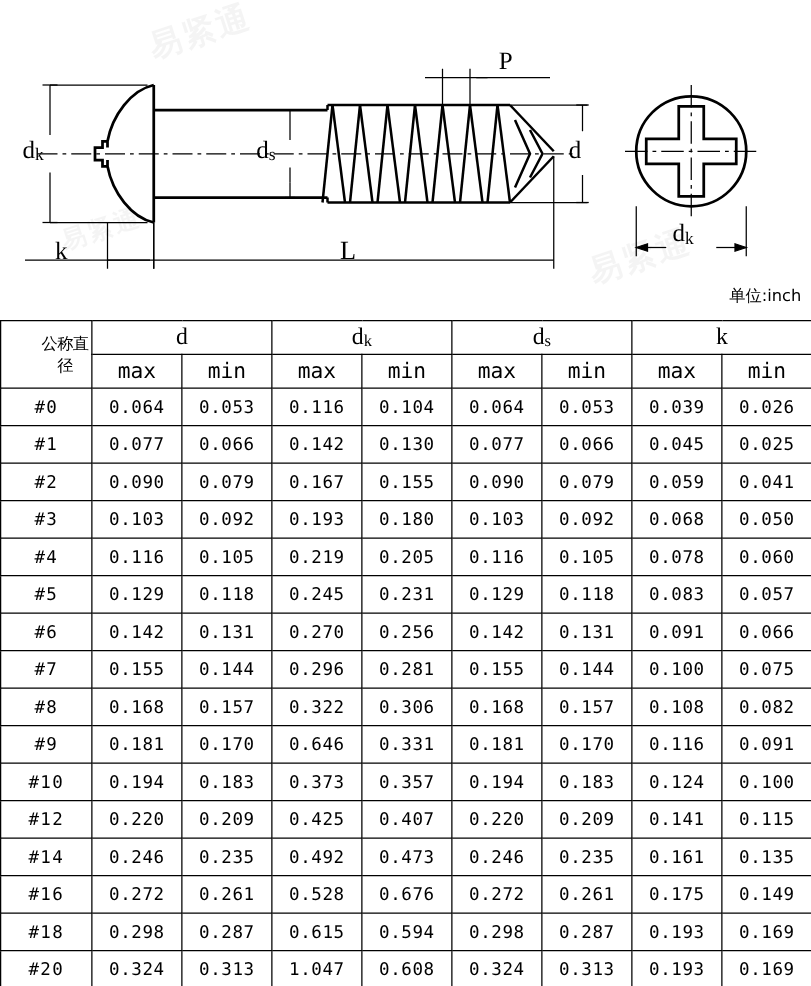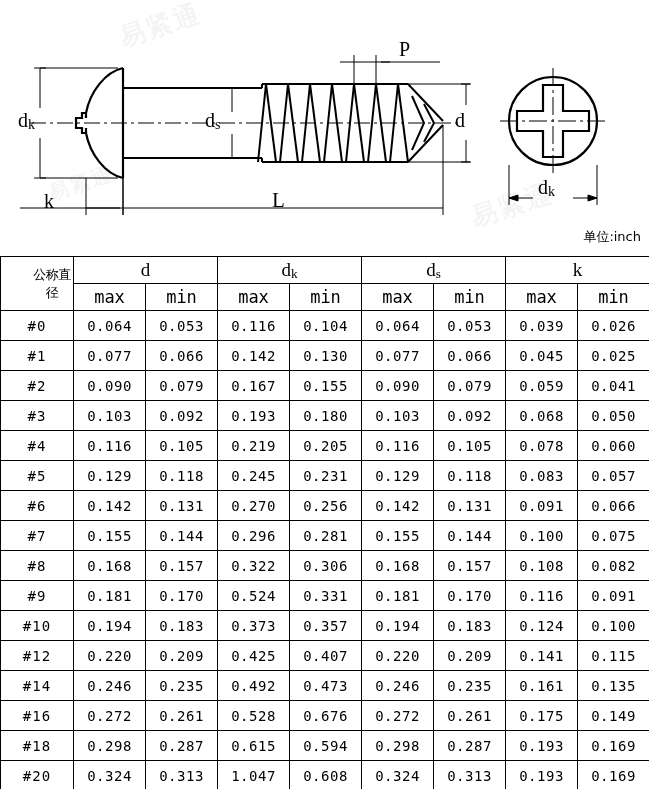--- a/index.html
+++ b/index.html
@@ -396,21 +396,21 @@
           <td>0.306</td>
           <td>0.168</td>
           <td>0.157</td>
           <td>0.108</td>
           <td>0.082</td>
         </tr>
         <tr>
           <td class="size-cell">#9</td>
           <td>0.181</td>
           <td>0.170</td>
-          <td>0.524</td>
+          <td>0.646</td>
           <td>0.331</td>
           <td>0.181</td>
           <td>0.170</td>
           <td>0.116</td>
           <td>0.091</td>
         </tr>
         <tr>
           <td class="size-cell">#10</td>
           <td>0.194</td>
           <td>0.183</td>

